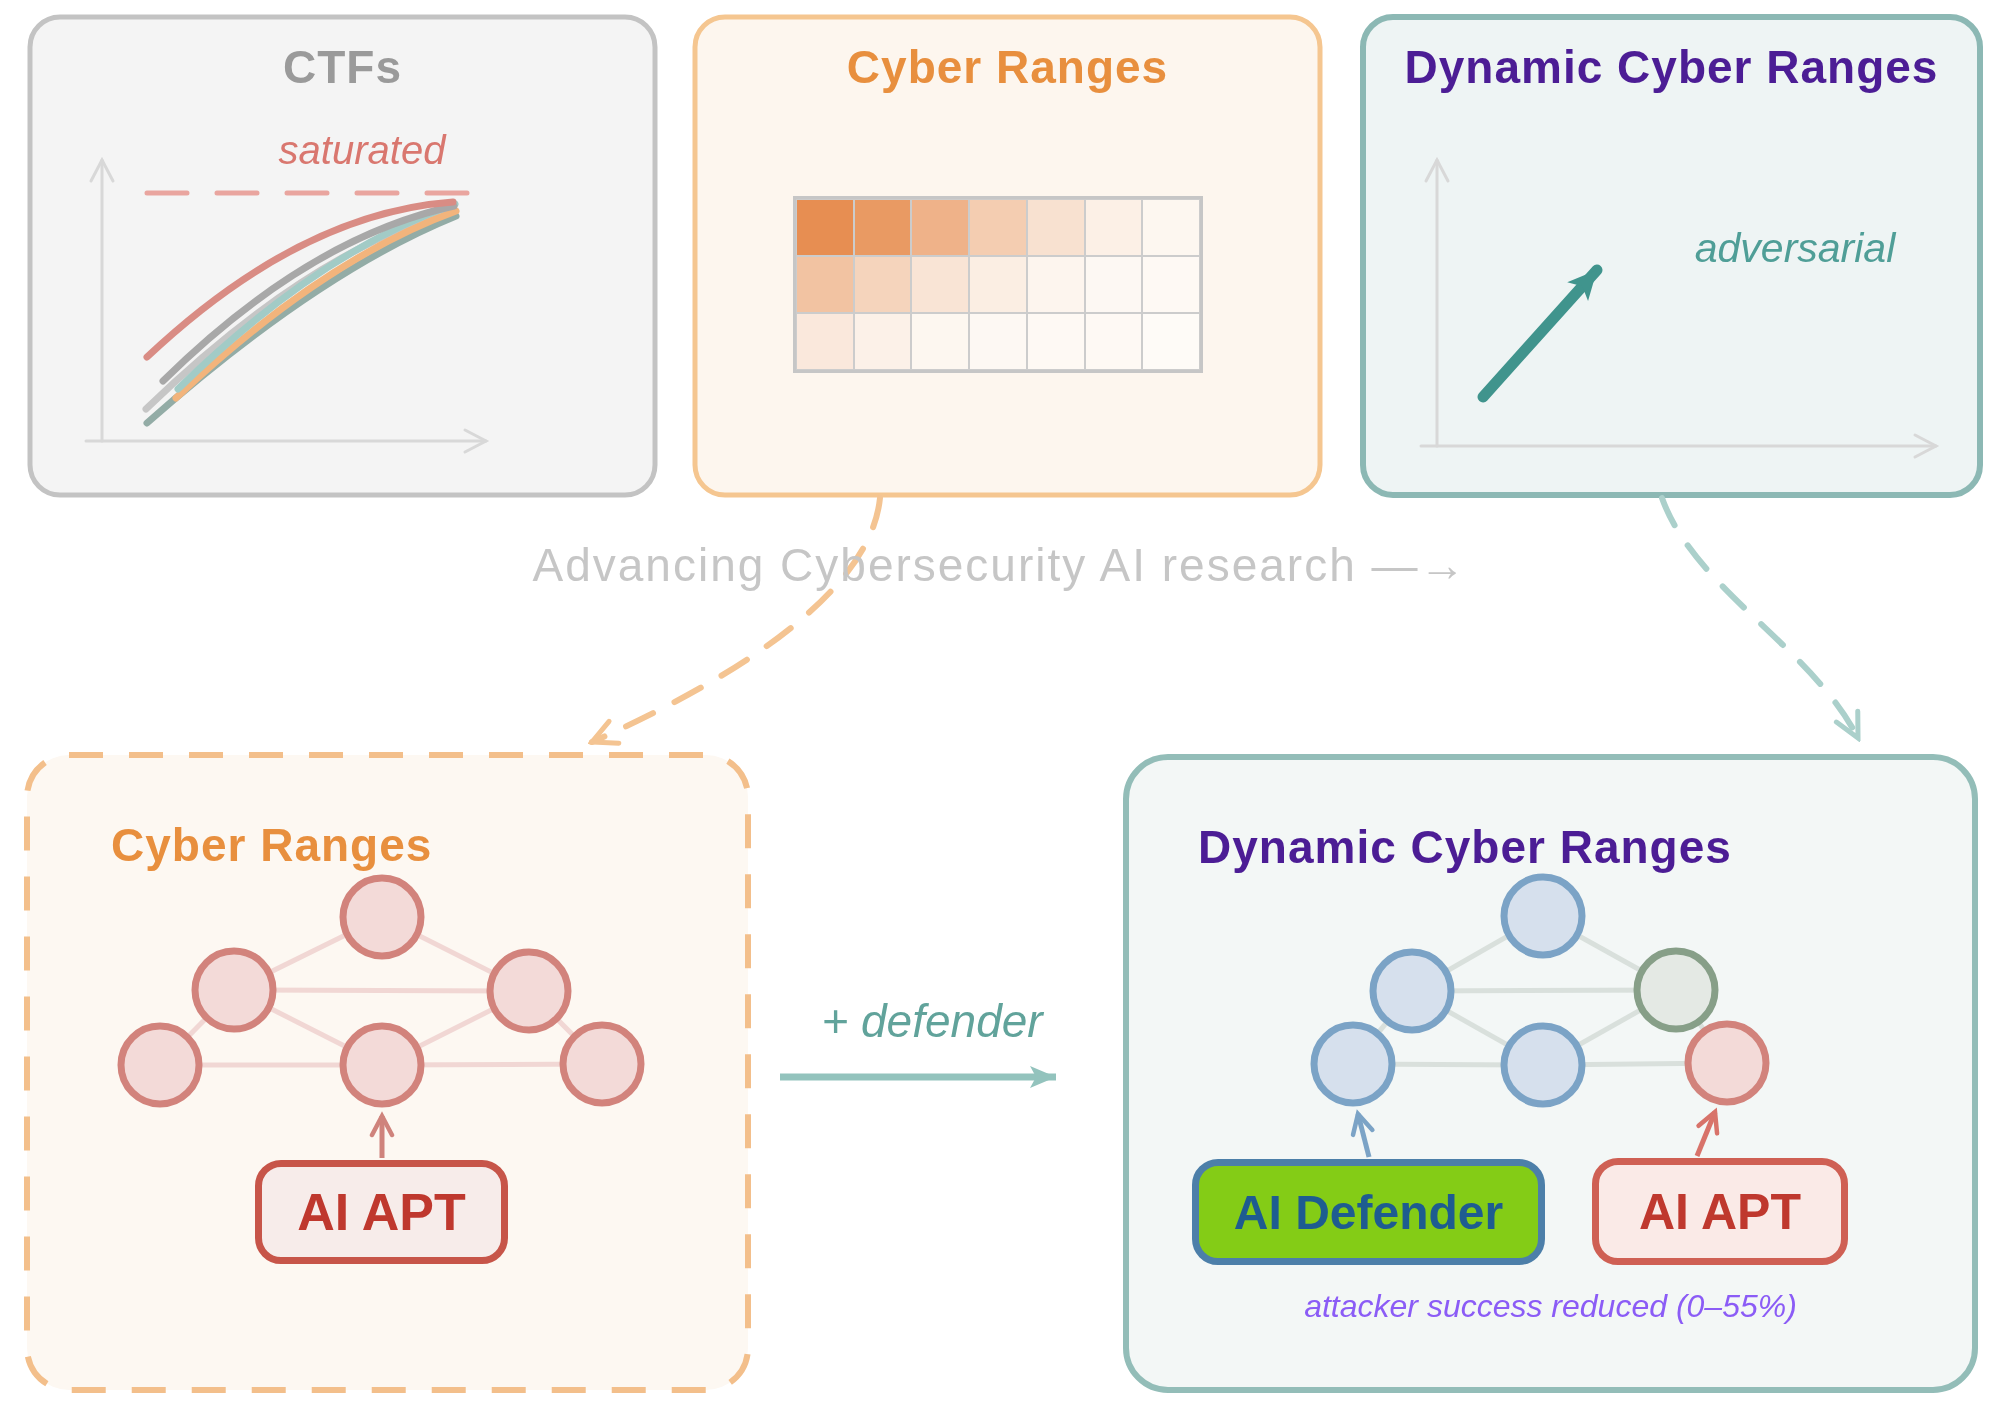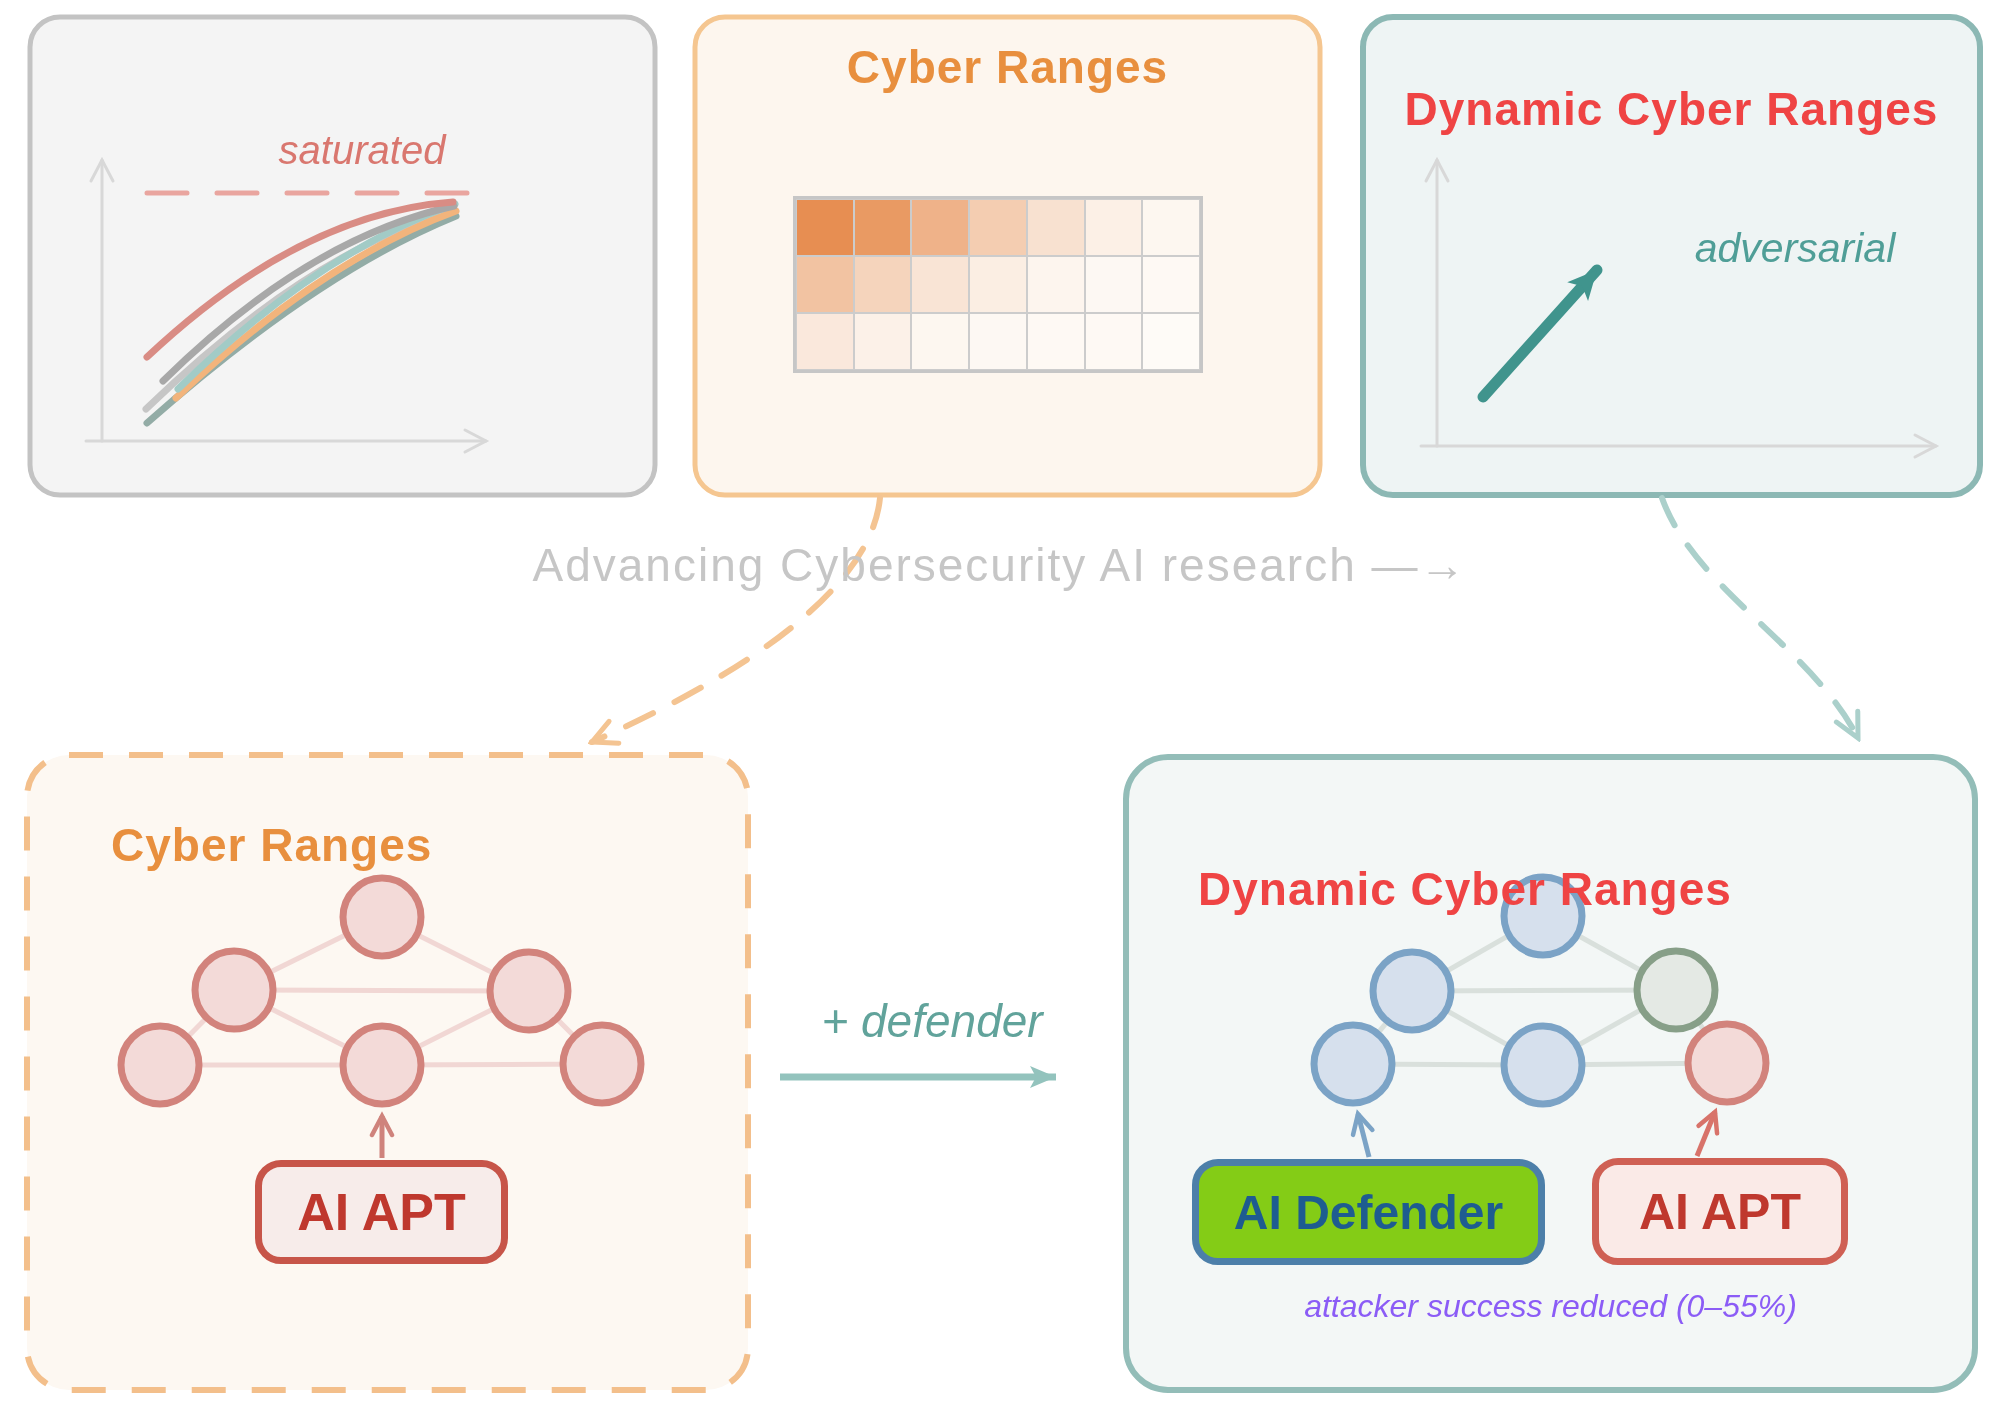--- a/index.html
+++ b/index.html
@@ -2,21 +2,21 @@
 <html><head>
 <meta charset="utf-8">
 <style>
   html,body{margin:0;padding:0;background:#ffffff;}
   #canvas{position:relative;width:2000px;height:1402px;background:#ffffff;
           font-family:"Liberation Sans",sans-serif;overflow:hidden;}
   #vec{position:absolute;left:0;top:0;z-index:1;}
   .txt{position:absolute;z-index:3;}
   .boxtitle{font-weight:bold;font-size:46px;letter-spacing:1px;}
   .center{text-align:center;}
-  .t-gray{color:#9a9a9a;} .t-orange{color:#e88f3e;} .t-teal{color:#ef4444;margin-top:42px;}
+  .t-gray{color:#9a9a9a;} .t-orange{color:#e88f3e;} .t-teal{color:#4c1d95;}
   .italic{font-style:italic;}
   .saturated{color:#d9776f;font-size:40px;}
   .adversarial{color:#4f9e97;font-size:41px;line-height:61px;}
   .rangepct{color:#e8964f;font-size:46px;}
   .flowlabel{color:#c6c6c6;font-size:46px;letter-spacing:2px;}
   .plusdef{color:#61a39b;font-size:46px;}
   .cap-left{color:#dc8f88;font-size:44px;}
   .cap-right{color:#8b5cf6;font-size:32px;}
   
   #heatmap{position:absolute;left:793px;top:196px;width:410px;height:177px;z-index:2;
@@ -176,20 +176,21 @@
       <div class="hm-cell" style="background: rgba(224, 112, 36, 0.01);"></div>
       <div class="hm-cell" style="background: rgba(224, 112, 36, 0.13);"></div>
       <div class="hm-cell" style="background: rgba(224, 112, 36, 0.07);"></div>
       <div class="hm-cell" style="background: rgba(224, 112, 36, 0.03);"></div>
       <div class="hm-cell" style="background: rgba(224, 112, 36, 0.02);"></div>
       <div class="hm-cell" style="background: rgba(224, 112, 36, 0.01);"></div>
       <div class="hm-cell" style="background: rgba(224, 112, 36, 0.01);"></div>
       <div class="hm-cell" style="background: rgba(224, 112, 36, 0);"></div>
     </div>
 
+  <div class="txt boxtitle t-gray center" style="left:30px;top:40px;width:625px;">CTFs</div>
   <div class="txt italic saturated center" style="left:212px;top:128px;width:300px;">saturated</div>
 
   <div class="txt boxtitle t-orange center" style="left:695px;top:40px;width:625px;">Cyber Ranges</div>
 
   <div class="txt boxtitle t-teal center" style="left:1363px;top:40px;width:617px;">Dynamic Cyber Ranges</div>
   <div class="txt italic adversarial center" style="left:1630px;top:218px;width:330px;">
     <div>adversarial</div>
   </div>
 
   <div class="txt flowlabel center" style="left:0;top:538px;width:2000px;">Advancing Cybersecurity AI research —→</div>

